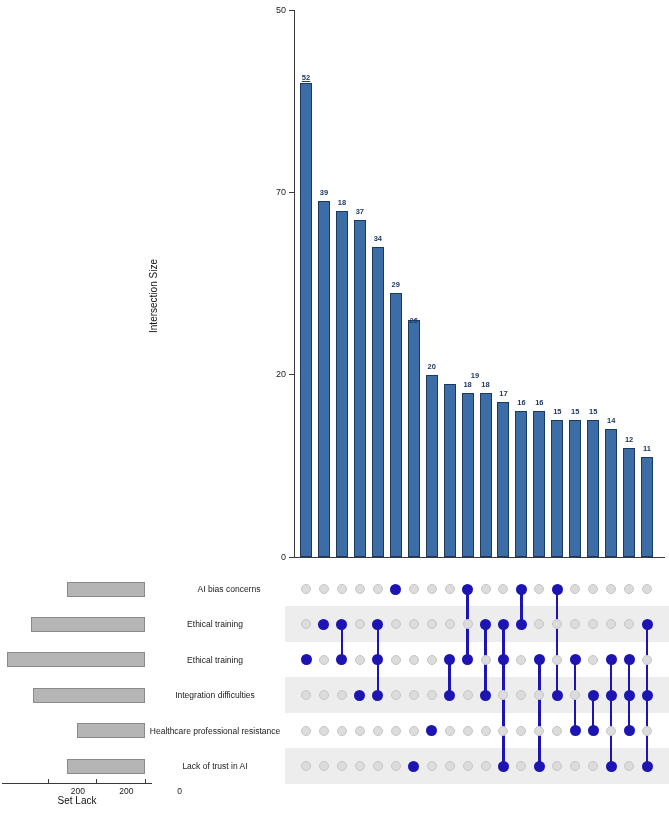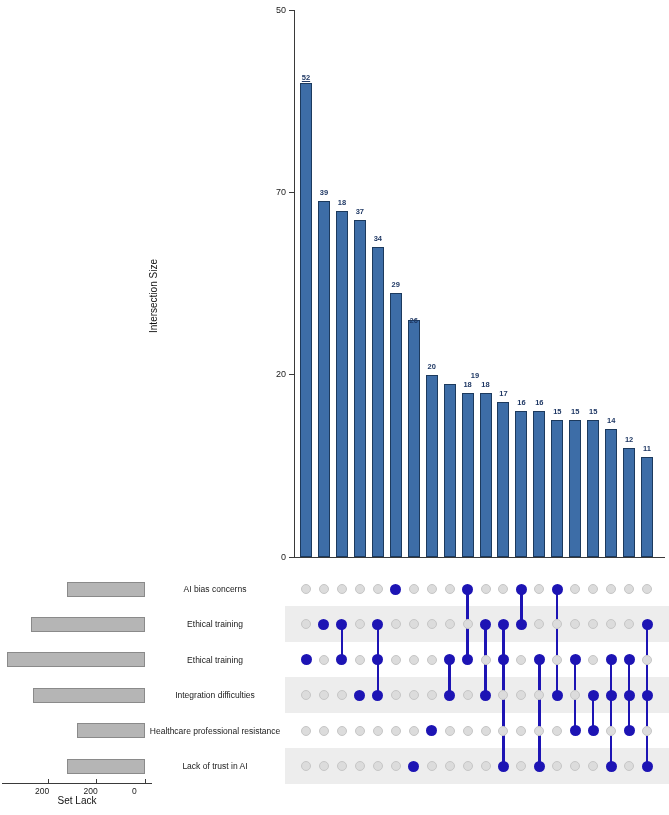--- a/index.html
+++ b/index.html
@@ -14,21 +14,21 @@
   .bar-label{position:absolute;font-size:7.5px;font-weight:700;color:#1f3864;text-align:center;}
   .ylabel{position:absolute;font-size:10px;color:#111;text-align:center;
     transform:rotate(-90deg);transform-origin:center center;}
   .stripe{position:absolute;background:#ededed;}
   .dot-off{position:absolute;width:8px;height:8px;border-radius:50%;
     background:#dcdcdc;border:1px solid #c6c6c6;box-sizing:content-box;}
   .dot-on{position:absolute;width:11px;height:11px;border-radius:50%;background:#1d14b4;}
   .connector{position:absolute;width:2.4px;background:#1d14b4;}
   .row-label{position:absolute;font-size:8.5px;color:#1a1a1a;text-align:center;width:170px;}
   .set-bar{position:absolute;height:15px;background:#b5b5b5;border:1px solid #8a8a8a;box-sizing:border-box;}
-  .xtick-label{position:absolute;font-size:8.5px;color:#1a1a1a;text-align:left;width:26px;}
+  .xtick-label{position:absolute;font-size:8.5px;color:#1a1a1a;text-align:right;width:26px;margin-left:24px;}
   .setsize-label{position:absolute;font-size:10px;color:#111;text-align:center;width:100px;}
 </style>
 </head>
 <body>
 
 <div id="canvas">
   <div class="ylabel" style="left:95px;top:289px;width:120px;height:14px;">Intersection Size</div>
 
   <div class="axis-line" style="left:294px;top:10px;width:1px;height:548px;"></div>
   <div class="axis-line" style="left:294px;top:557px;width:371px;height:1px;"></div>
@@ -216,21 +216,21 @@
       <div class="dot-on" style="left: 623.6px; top: 725.1px;"></div>
       <div class="dot-off" style="left: 624.1px; top: 761px;"></div>
       <div class="dot-off" style="left: 642.05px; top: 584px;"></div>
       <div class="dot-on" style="left: 641.55px; top: 618.9px;"></div>
       <div class="dot-off" style="left: 642.05px; top: 654.8px;"></div>
       <div class="dot-on" style="left: 641.55px; top: 689.7px;"></div>
       <div class="dot-off" style="left: 642.05px; top: 725.6px;"></div>
       <div class="dot-on" style="left: 641.55px; top: 760.5px;"></div>
     </div>
   <div id="rowlabel-area">
-      <div class="row-label" style="left: 130px; top: 584px;">AI bias concerns</div>
+      <div class="row-label" style="left: 144px; top: 584px;">AI bias concerns</div>
       <div class="row-label" style="left: 130px; top: 619.4px;">Ethical training</div>
       <div class="row-label" style="left: 130px; top: 654.8px;">Ethical training</div>
       <div class="row-label" style="left: 130px; top: 690.2px;">Integration difficulties</div>
       <div class="row-label" style="left: 130px; top: 725.6px;">Healthcare professional resistance</div>
       <div class="row-label" style="left: 130px; top: 761px;">Lack of trust in AI</div>
     </div>
   <div id="setbar-area">
       <div class="set-bar" style="left: 67.4px; top: 581.5px; width: 77.6px;"></div>
       <div class="set-bar" style="left: 31.025px; top: 616.9px; width: 113.975px;"></div>
       <div class="set-bar" style="left: 6.775px; top: 652.3px; width: 138.225px;"></div>

